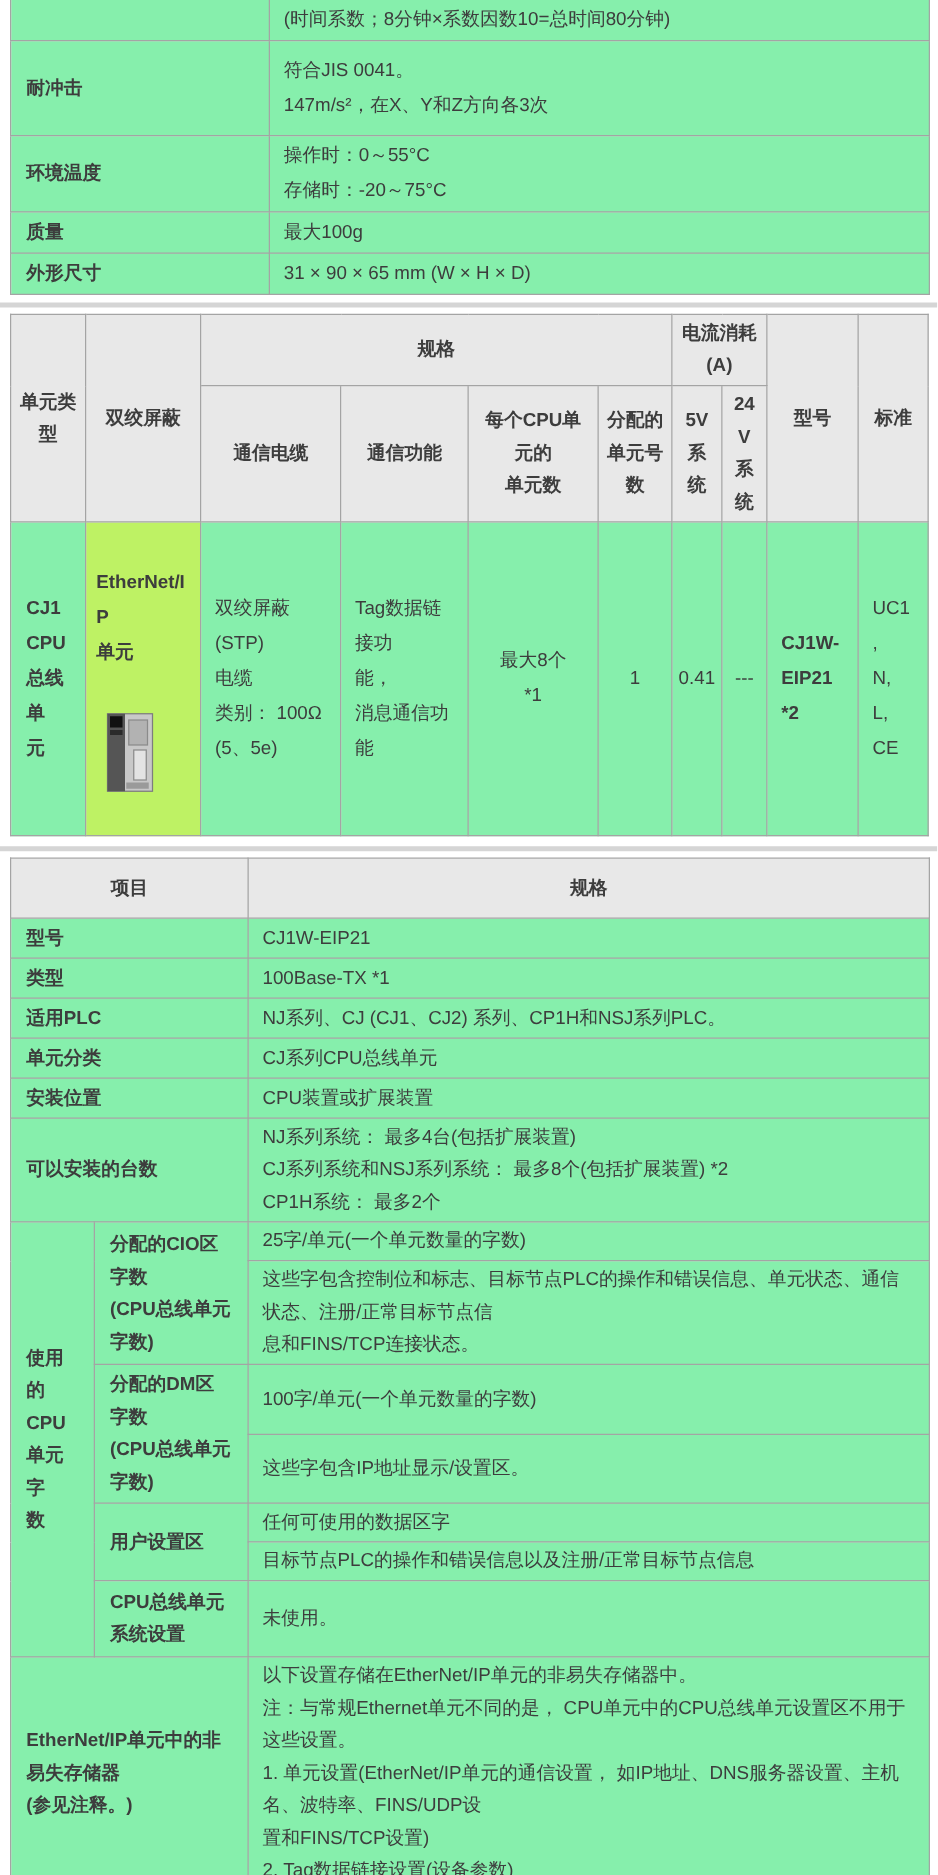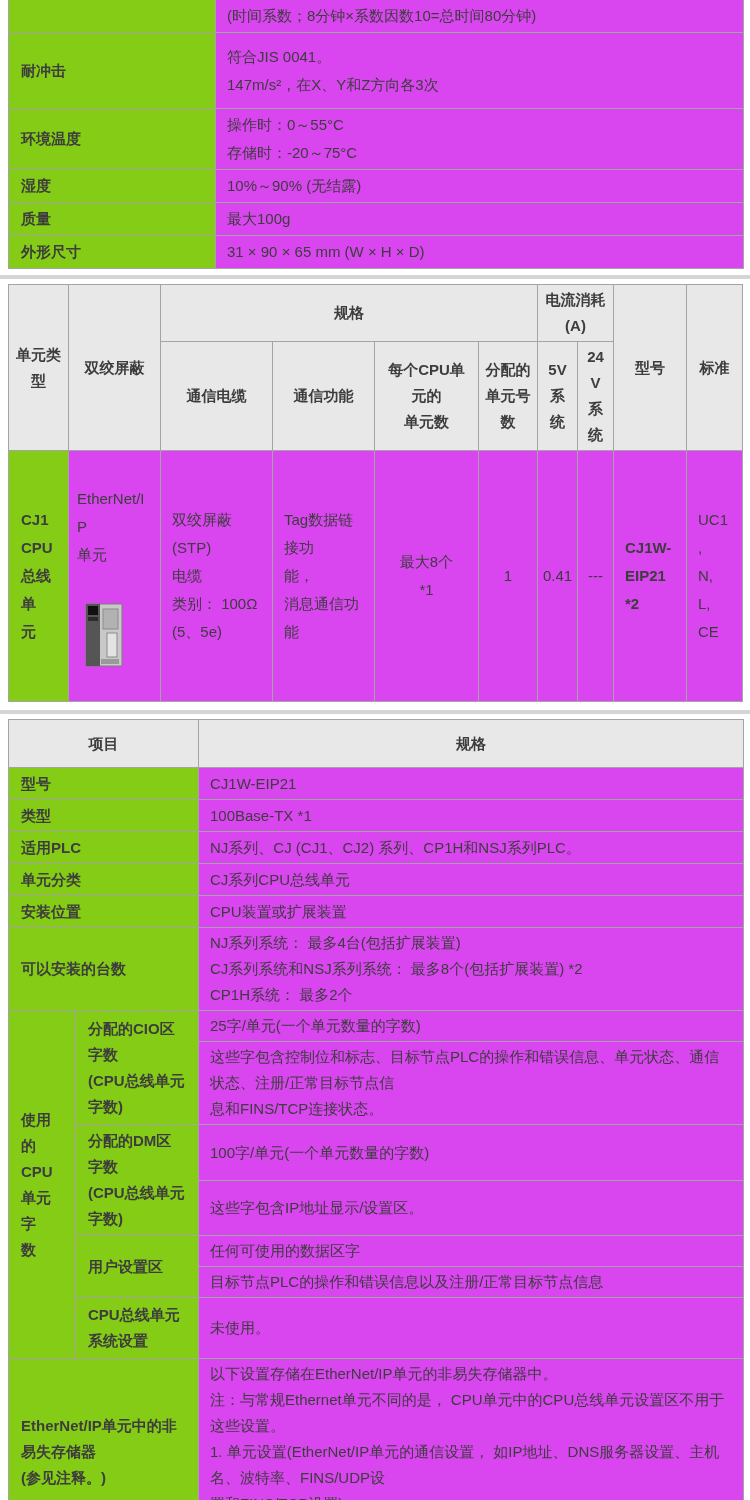--- a/index.html
+++ b/index.html
@@ -15,32 +15,32 @@
   }
   td,th{
     border:1px solid #a4a4a4;
     font-size:15px;font-weight:normal;
     vertical-align:middle;
     white-space:pre-line;
     word-break:break-word;
     padding:2px 11px;
     text-align:left;
   }
-  .lbl{background:#84cc16;font-weight:bold;padding:2px 12px;}
-  .val{background:#d946ef;}
+  .lbl{background:#86efac;font-weight:bold;padding:2px 12px;}
+  .val{background:#86efac;}
   .ctr{text-align:center;padding:2px 4px;}
   .bold{font-weight:bold;}
   
   table.env td{line-height:28px;}
   table.env tr:first-child td{border-top:none;}
   
   table.unit th{line-height:26px;text-align:center;background:#e8e8e8;font-weight:bold;padding:2px 6px;}
   table.unit td{line-height:28px;}
   table.unit td.lbl{vertical-align:middle;margin-left:37px;}
-  .product-cell{background:#d946ef;font-weight:normal;vertical-align:middle;padding:6px 8px;}
+  .product-cell{background:#bef264;font-weight:bold;vertical-align:middle;padding:6px 8px;}
   .plc{display:block;margin:6px 0 0 6px;}
   
   table.spec td,table.spec th{line-height:26px;}
   table.spec th{background:#e8e8e8;font-weight:bold;text-align:center;}
   .sep{width:750px;height:4px;background:#d5d5d5;}
   .sep1{margin:6px 0 5px 0;}
   .sep2{margin:8px 0 5px 0;}
 </style>
 </head>
 <body>
@@ -59,24 +59,20 @@
     </tr>
     <tr style="height:76px">
       <td class="lbl">耐冲击</td>
       <td class="val">符合JIS 0041。
 147m/s²，在X、Y和Z方向各3次</td>
     </tr>
     <tr style="height:57px">
       <td class="lbl">环境温度</td>
       <td class="val">操作时：0～55°C
 存储时：-20～75°C</td>
-    </tr>
-    <tr style="height:30px">
-      <td class="lbl">湿度</td>
-      <td class="val">10%～90% (无结露)</td>
     </tr>
     <tr style="height:32px">
       <td class="lbl">质量</td>
       <td class="val">最大100g</td>
     </tr>
     <tr style="height:32px">
       <td class="lbl">外形尺寸</td>
       <td class="val">31 × 90 × 65 mm (W × H × D)</td>
     </tr>
   </tbody>

